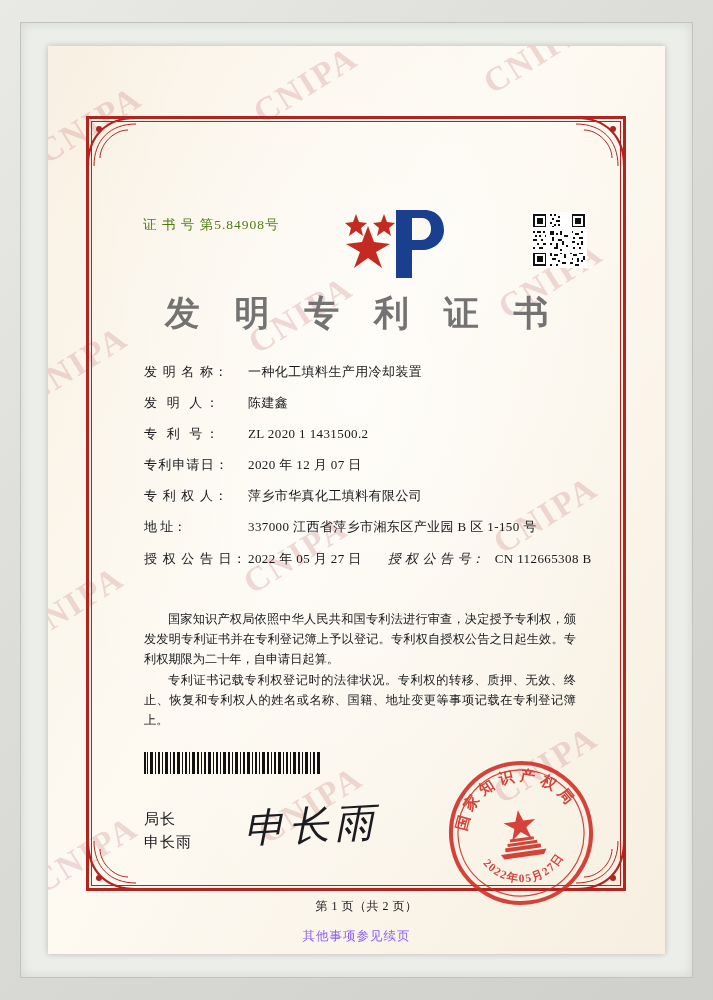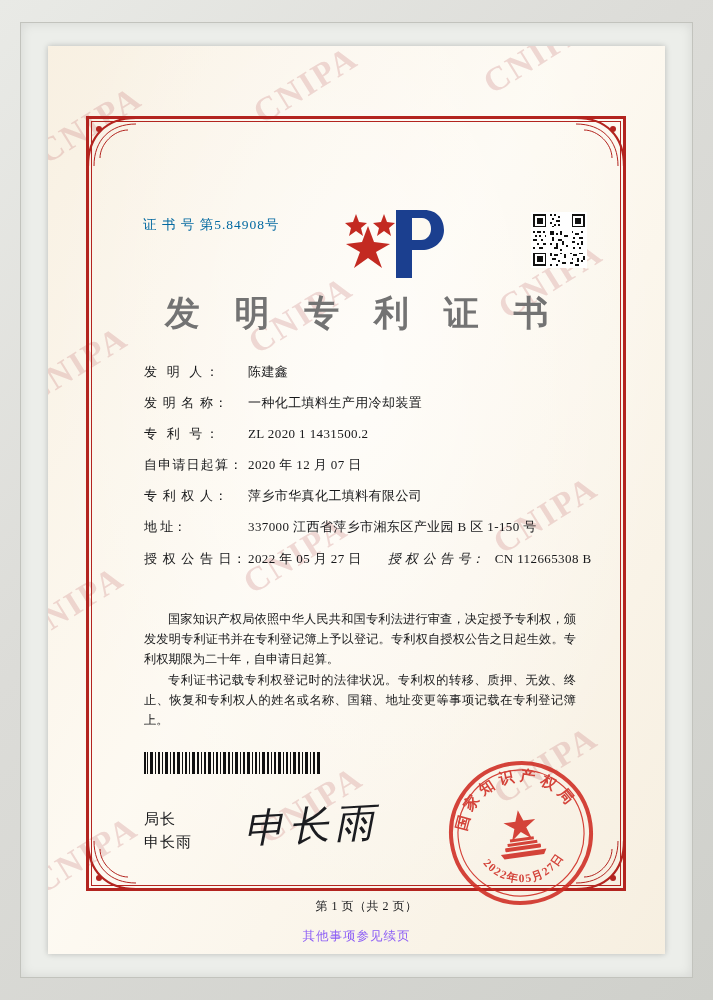--- a/index.html
+++ b/index.html
@@ -82,21 +82,21 @@
     position: absolute;
     width: 52px; height: 52px;
     pointer-events: none;
   }
 
   
   .cert-no {
     position: absolute;
     left: 95px; top: 170px;
     font-size: 13.5px;
-    color: #0369a1;
+    color: #4d7c0f;
     letter-spacing: 1px;
     white-space: nowrap;
   }
   .logo {
     position: absolute;
     left: 290px; top: 158px;
     width: 120px; height: 80px;
   }
   .qr {
     position: absolute;
@@ -360,33 +360,33 @@
             <rect x="23" y="27" width="2" height="1"></rect>
             <rect x="27" y="23" width="1" height="2"></rect>
         </g>
       </svg>
     </div>
 
     <div class="title">发 明 专 利 证 书</div>
 
     <div class="fields">
       <div class="row">
+        <div class="label sp2">发 明 名 称：</div>
+        <div class="value">一种化工填料生产用冷却装置</div>
+      </div>
+      <div class="row">
         <div class="label sp3">发 明 人：</div>
         <div class="value">陈建鑫</div>
       </div>
       <div class="row">
-        <div class="label sp2">发 明 名 称：</div>
-        <div class="value">一种化工填料生产用冷却装置</div>
-      </div>
-      <div class="row">
         <div class="label sp3">专 利 号：</div>
         <div class="value">ZL 2020 1 1431500.2</div>
       </div>
       <div class="row">
-        <div class="label sp2">自申请日起算：</div>
+        <div class="label sp2">专利申请日：</div>
         <div class="value">2020 年 12 月 07 日</div>
       </div>
       <div class="row">
         <div class="label sp2">专 利 权 人：</div>
         <div class="value">萍乡市华真化工填料有限公司</div>
       </div>
       <div class="row">
         <div class="label">地        址：</div>
         <div class="value">337000 江西省萍乡市湘东区产业园 B 区 1-150 号</div>
       </div>

